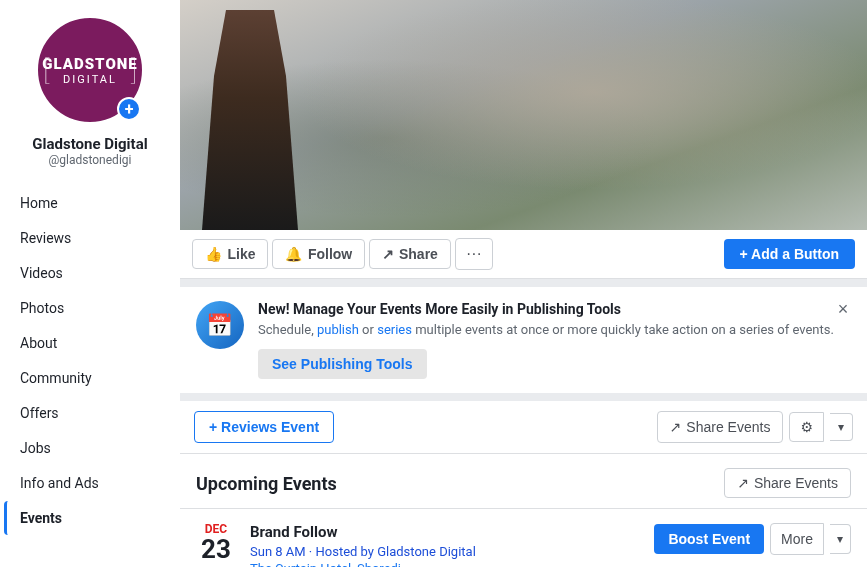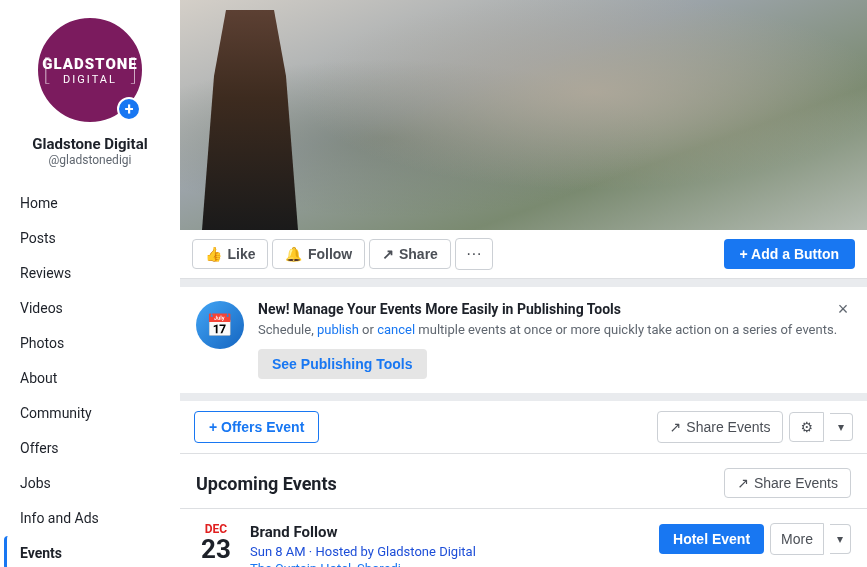--- a/index.html
+++ b/index.html
@@ -438,21 +438,20 @@
         <span class="brand-sub">DIGITAL</span>
         <span class="bracket-right">]</span>
       </div>
       <div class="add-btn">+</div>
     </div>
     <div class="page-name">Gladstone Digital</div>
     <div class="page-handle">@gladstonedigi</div>
   </div>
   <ul class="nav-list">
     <li>Home</li>
-    <li>Posts</li>
     <li>Reviews</li>
     <li>Videos</li>
     <li>Photos</li>
     <li>About</li>
     <li>Community</li>
     <li>Offers</li>
     <li>Jobs</li>
     <li>Info and Ads</li>
     <li class="active">Events</li>
   </ul>
@@ -485,30 +484,30 @@
       </button>
     </div>
     <button class="add-button-btn">+ Add a Button</button>
   </div>
 
   <div class="notification-banner">
     <div class="cal-icon">📅</div>
     <div class="notif-content">
       <div class="notif-title">New! Manage Your Events More Easily in Publishing Tools</div>
       <div class="notif-desc">
-        <span>Schedule, </span><a href="#">publish</a><span> or </span><a href="#">cancel</a><span> multiple events at once or more quickly take action on a series of events.</span>
+        <span>Schedule, </span><a href="#">publish</a><span> or </span><a href="#">series</a><span> multiple events at once or more quickly take action on a series of events.</span>
       </div>
       <button class="notif-see-btn">See Publishing Tools</button>
     </div>
     <button class="notif-close">×</button>
   </div>
 
   <div class="events-section">
     <div class="create-event-bar">
-      <button class="create-event-btn">+ Offers Event</button>
+      <button class="create-event-btn">+ Reviews Event</button>
       <div class="event-actions-right">
         <button class="share-events-btn">
           <span>↗</span>
           <span>Share Events</span>
         </button>
         <button class="settings-btn">⚙</button>
         <button class="settings-caret">▾</button>
       </div>
     </div>
 
@@ -525,21 +524,21 @@
         <span class="event-month">DEC</span>
         <span class="event-day">23</span>
       </div>
       <div class="event-details">
         <div class="event-name">Brand Follow</div>
         <div class="event-meta">Sun 8 AM · Hosted by Gladstone Digital</div>
         <div class="event-location">The Curtain Hotel, Shoredi...</div>
 
       </div>
       <div class="event-btns">
-        <button class="boost-btn">Hotel Event</button>
+        <button class="boost-btn">Boost Event</button>
         <button class="more-event-btn">
           <span>More</span>
         </button>
         <button class="more-caret">▾</button>
       </div>
     </div>
   </div>
 
 </div>
 

